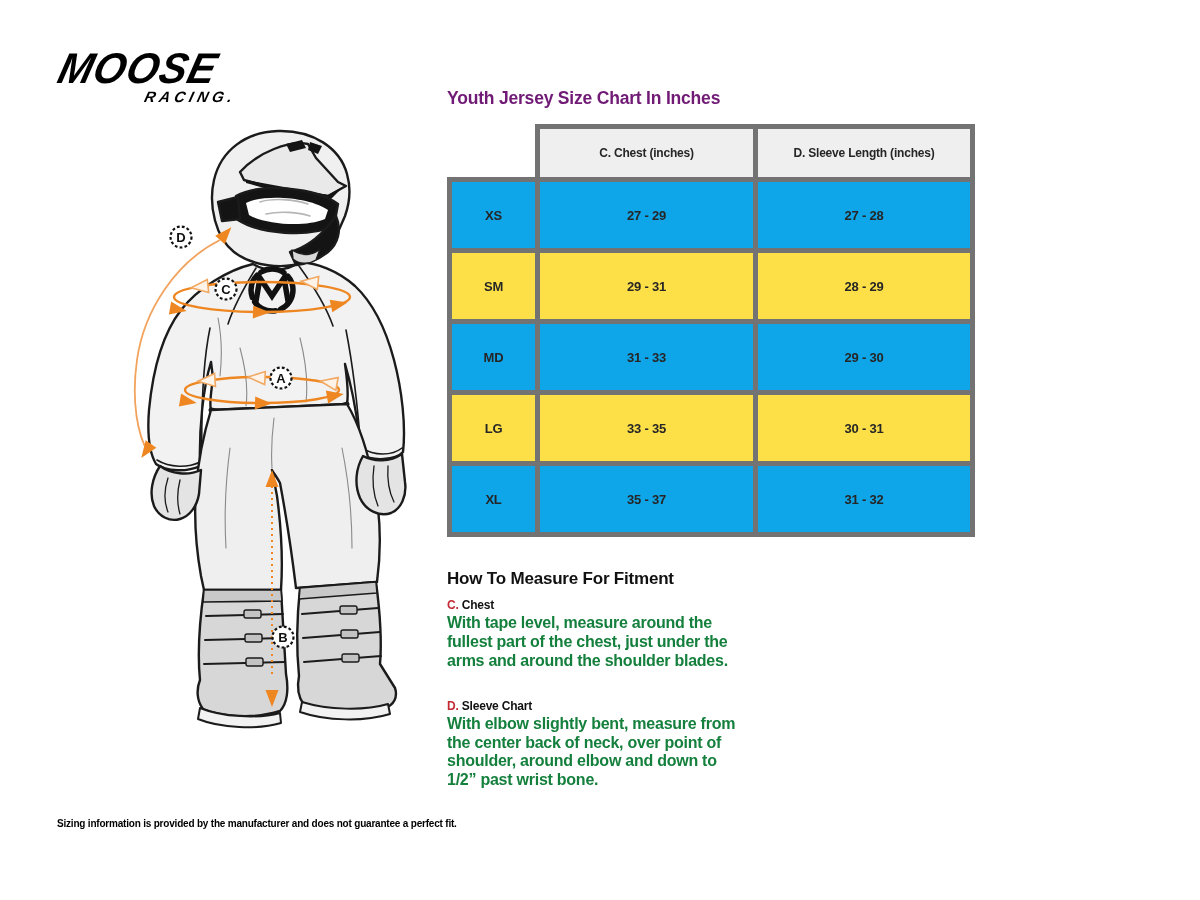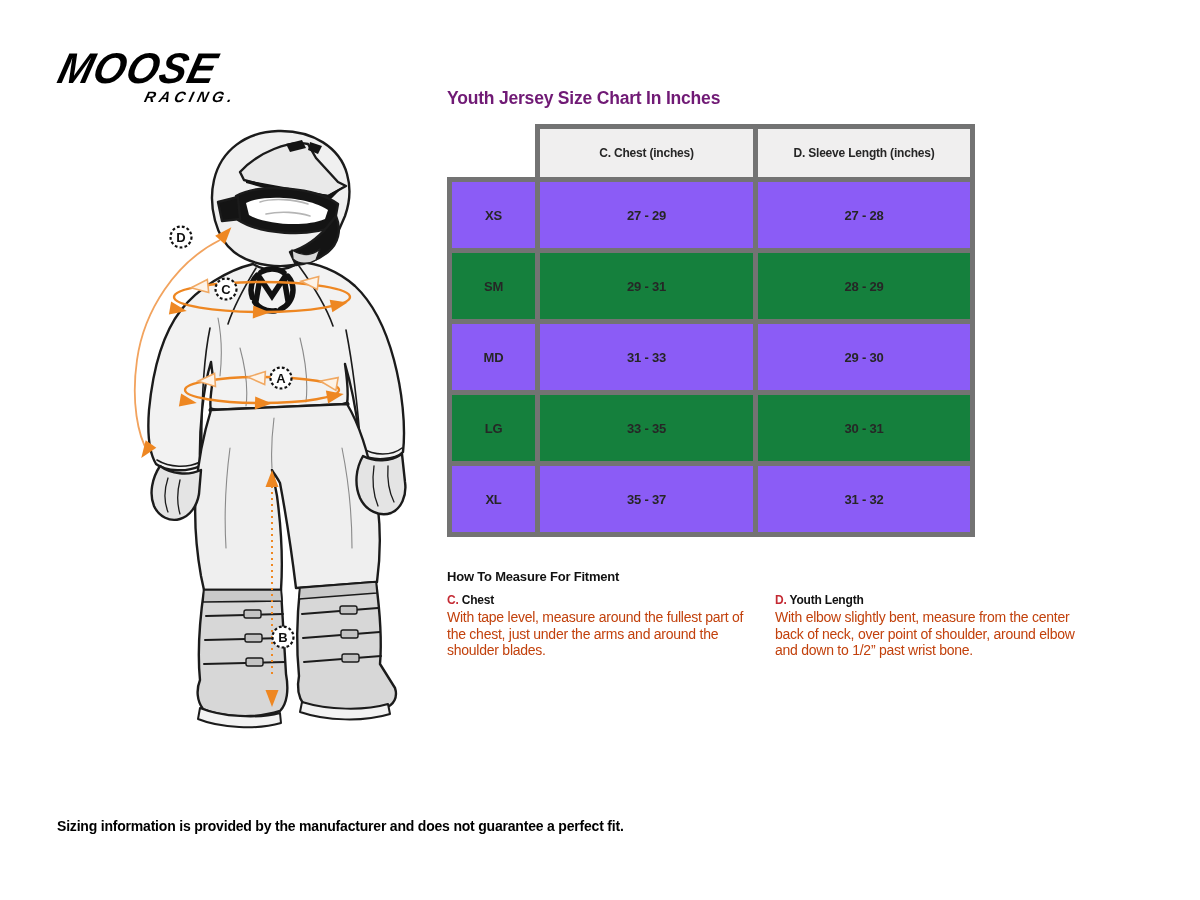--- a/index.html
+++ b/index.html
@@ -24,37 +24,37 @@
   .chart-title{left:447px;top:88px;font-size:17.5px;font-weight:700;color:#701a75;letter-spacing:-0.2px;}
   table.size{
     position:absolute;left:447px;top:124px;width:523px;border-collapse:collapse;table-layout:fixed;
   }
   table.size th,table.size td{
     border:5px solid #737373;text-align:center;vertical-align:middle;
     font-weight:700;color:#262626;
   }
   table.size th{height:46px;background:#f0efef;font-size:12px;letter-spacing:-0.2px;}
   table.size th.blank{background:#ffffff;border:none;}
-  table.size td{height:64px;font-size:13px;background:#15803d;letter-spacing:-0.2px;}
-  table.size tr.shade td{background:#8b5cf6;}
+  table.size td{height:64px;font-size:13px;background:#fde047;letter-spacing:-0.2px;}
+  table.size tr.shade td{background:#0ea5e9;}
   .col-size{width:88px;}
   .col-chest{width:218px;}
   .col-sleeve{width:217px;}
 
   
   .measure{left:447px;top:569px;width:660px;}
-  .measure-title{font-size:13px;font-weight:700;color:#111;margin:0 0 9px 0;letter-spacing:-0.2px;}
-  .measure-cols{display:flex;gap:28px;}
+  .measure-title{font-size:17px;font-weight:700;color:#111;margin:0 0 9px 0;letter-spacing:-0.2px;}
+  .measure-cols{display:flex;gap:28px;flex-direction:column;}
   .measure-col{width:300px;}
   .measure-head{font-size:12px;font-weight:700;color:#111;margin-bottom:2px;letter-spacing:-0.2px;}
   .measure-head .letter{color:#c42a33;}
-  .measure-body{font-size:14px;font-weight:400;line-height:1.18;color:#c2410c;letter-spacing:-0.25px;}
-
-  
-  .footer{left:57px;top:817px;font-size:14px;font-weight:700;line-height:1.3;color:#000;letter-spacing:-0.2px;}
+  .measure-body{font-size:16px;font-weight:700;line-height:1.18;color:#15803d;letter-spacing:-0.25px;}
+
+  
+  .footer{left:57px;top:817px;font-size:10px;font-weight:700;line-height:1.3;color:#000;letter-spacing:-0.2px;}
 
   
   .figure{left:50px;top:118px;}
 </style>
 </head>
 <body>
 
 <div class="abs logo">
   <div class="logo-moose">MOOSE</div>
   <div class="logo-racing">RACING.</div>
@@ -244,21 +244,21 @@
     <div class="measure-col">
       <div class="measure-head">
         <span class="letter">C.</span>
         <span>Chest</span>
       </div>
       <div class="measure-body">With tape level, measure around the fullest part of the chest, just under the arms and around the shoulder blades.</div>
     </div>
     <div class="measure-col">
       <div class="measure-head">
         <span class="letter">D.</span>
-        <span>Youth Length</span>
+        <span>Sleeve Chart</span>
       </div>
       <div class="measure-body">With elbow slightly bent, measure from the center back of neck, over point of shoulder, around elbow and down to 1/2” past wrist bone.</div>
     </div>
   </div>
 </div>
 
 <div class="abs footer">
   <div>Sizing information is provided by the manufacturer and does not guarantee a perfect fit.</div>
 </div>
 

